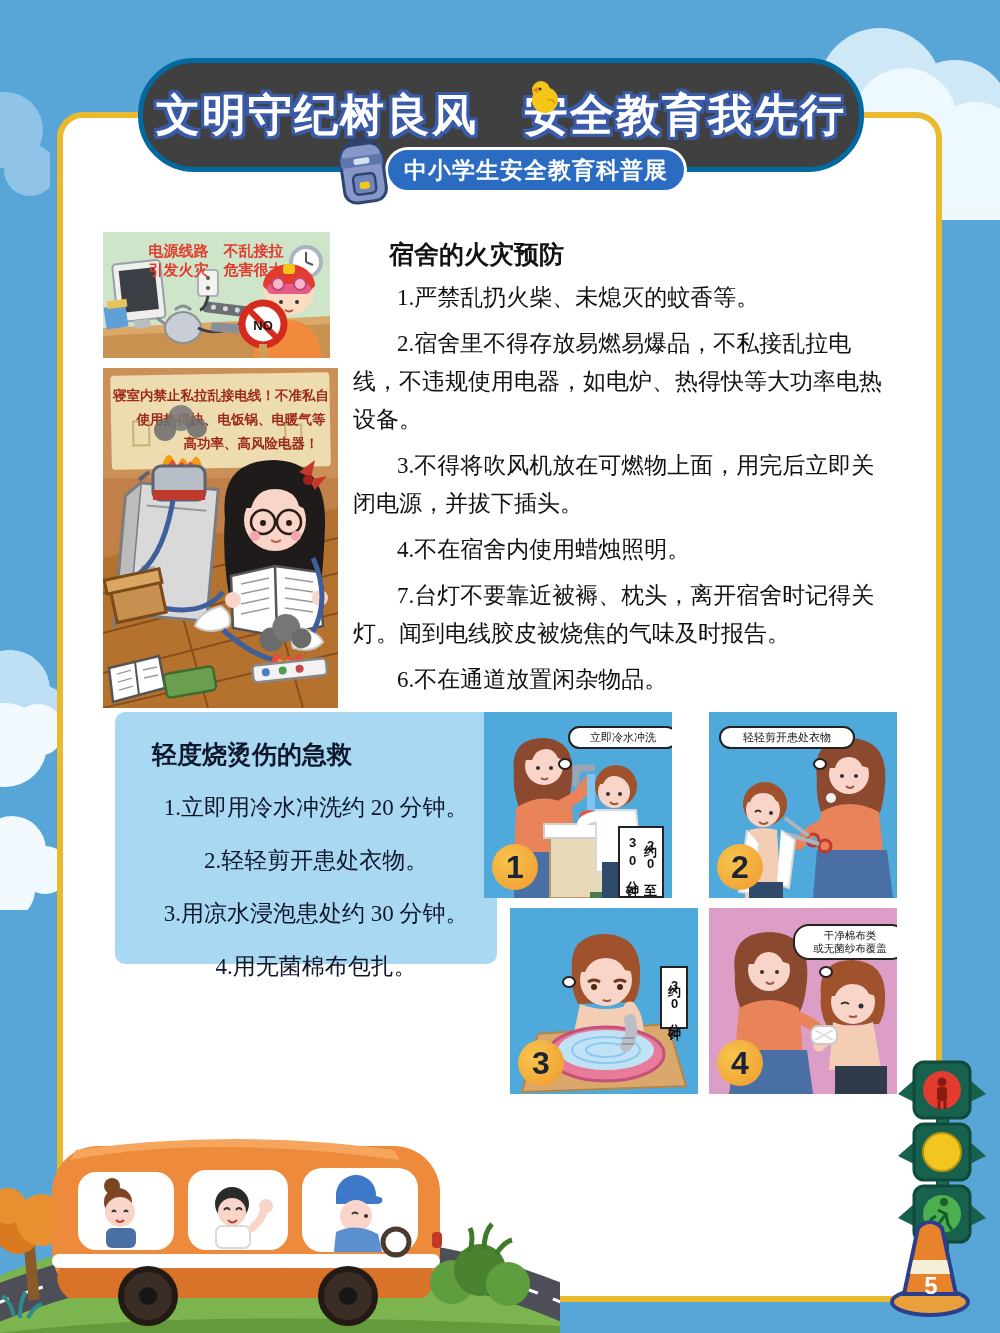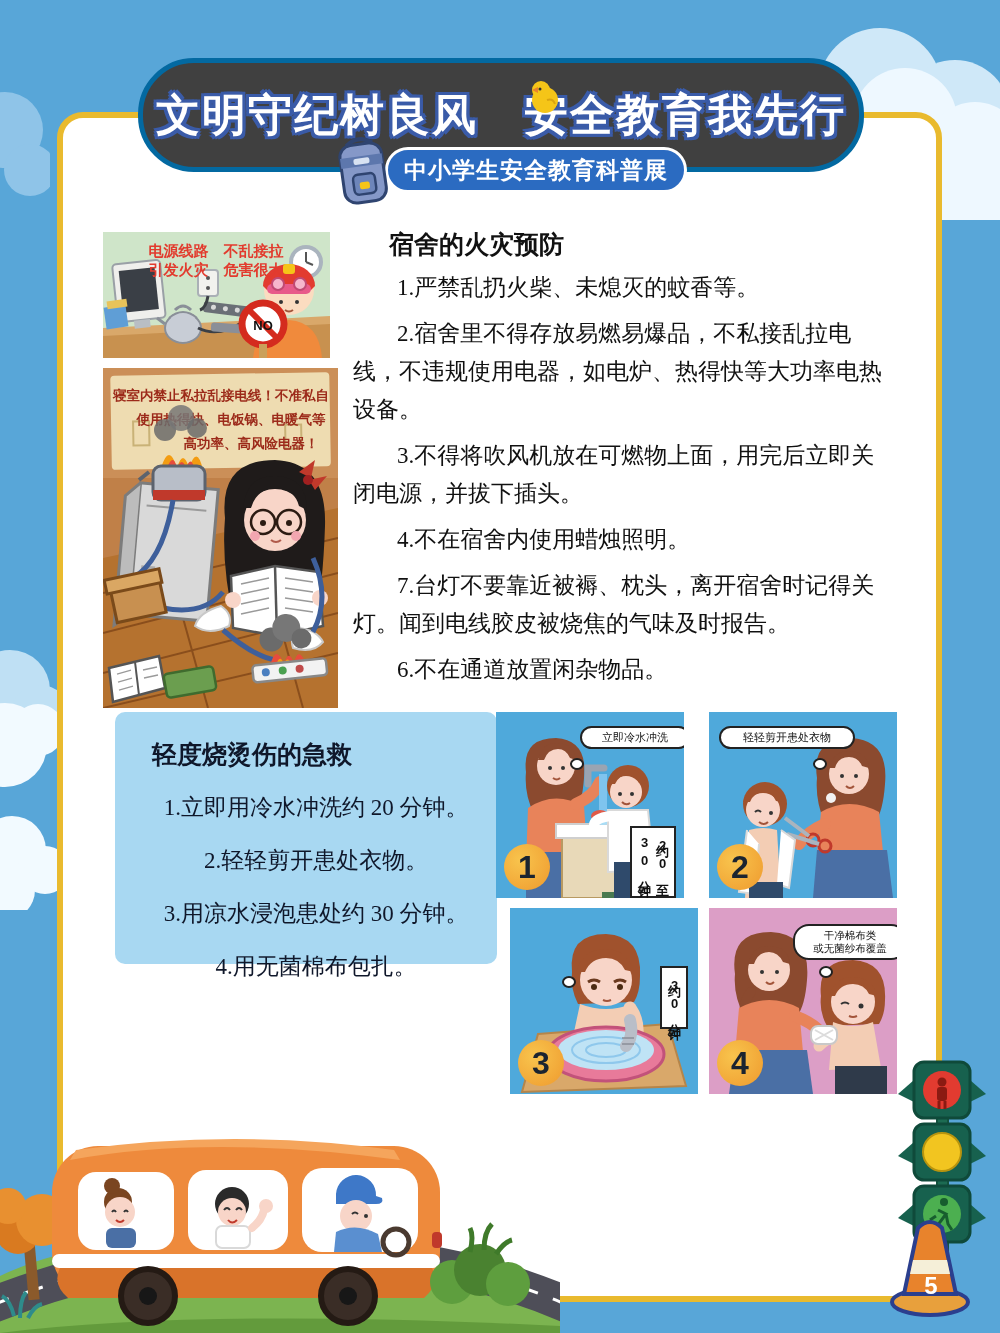--- a/index.html
+++ b/index.html
@@ -21,21 +21,21 @@
   .subbanner{position:absolute;left:385px;top:147px;width:296px;height:40px;
              background:#2b6bc1;border:3px solid #ffffff;border-radius:24px;z-index:5;
              display:flex;align-items:center;justify-content:center;font-family:Liberation Serif, serif;}
   .subbanner span{color:#ffffff;font-size:23px;font-weight:bold;letter-spacing:1px;}
   .backpack{position:absolute;left:330px;top:134px;width:66px;height:76px;z-index:6;}
   
   .poster1{position:absolute;left:103px;top:232px;width:227px;height:126px;z-index:2;}
   .poster2{position:absolute;left:103px;top:368px;width:235px;height:340px;z-index:2;}
   
   .fp{position:absolute;left:345px;top:228px;width:548px;z-index:2;color:#111;}
-  .fp h3{margin:0 0 8px 44px;font-size:25px;font-weight:bold;font-family:"Liberation Sans",sans-serif;}
+  .fp h3{margin:10px 0 8px 44px;font-size:25px;font-weight:bold;font-family:"Liberation Sans",sans-serif;}
   .fp p{margin:8px;font-family:"Liberation Serif",serif;font-size:23px;line-height:38px;text-indent:44px;}
   
   .aid{position:absolute;left:115px;top:712px;width:382px;height:252px;background:#a8d8f2;
        border-radius:10px;z-index:2;color:#0f172a;}
   .aid h3{margin:26px 0 10px 37px;font-size:25px;font-weight:bold;}
   .aid p{margin:0 0 0 20px;font-family:Liberation Serif, serif;font-size:23px;line-height:53px;text-align:center;}
   
   .panel{position:absolute;width:188px;height:186px;z-index:2;overflow:hidden;}
   .panel svg{position:absolute;left:0;top:0;}
   .bubble{position:absolute;background:#fff;border:2px solid #222;border-radius:16px;
@@ -292,21 +292,21 @@
 </div>
 
 <div class="aid">
   <h3>轻度烧烫伤的急救</h3>
   <p>1.立即用冷水冲洗约 20 分钟。</p>
   <p>2.轻轻剪开患处衣物。</p>
   <p>3.用凉水浸泡患处约 30 分钟。</p>
   <p>4.用无菌棉布包扎。</p>
 </div>
 
-<div class="panel" style="left:496px;top:712px;">
+<div class="panel" style="left:484px;top:712px;">
   <svg width="188" height="186" viewBox="0 0 188 186">
     <rect width="188" height="186" fill="#4fa9db"></rect>
 
     <path d="M30 60 q-4 -34 30 -34 q32 2 28 40 q-2 26 -8 34 l-42 2 q-10 -20 -8 -42 Z" fill="#8b4a2f"></path>
     <circle cx="60" cy="54" r="19" fill="#f8d5c8"></circle>
     <path d="M42 48 q4 -18 20 -17 q16 1 18 17 l-6 -2 q-4 -9 -12 -9 q-10 0 -14 11 Z" fill="#8b4a2f"></path>
     <circle cx="54" cy="56" r="2" fill="#333"></circle>
       <circle cx="67" cy="56" r="2" fill="#333"></circle>
     <path d="M57 66 q4 3 7 0" stroke="#a2543a" stroke-width="2" fill="none"></path>
     <path d="M32 96 q26 -18 56 -2 l4 56 l-62 2 Z" fill="#e8835a"></path>

